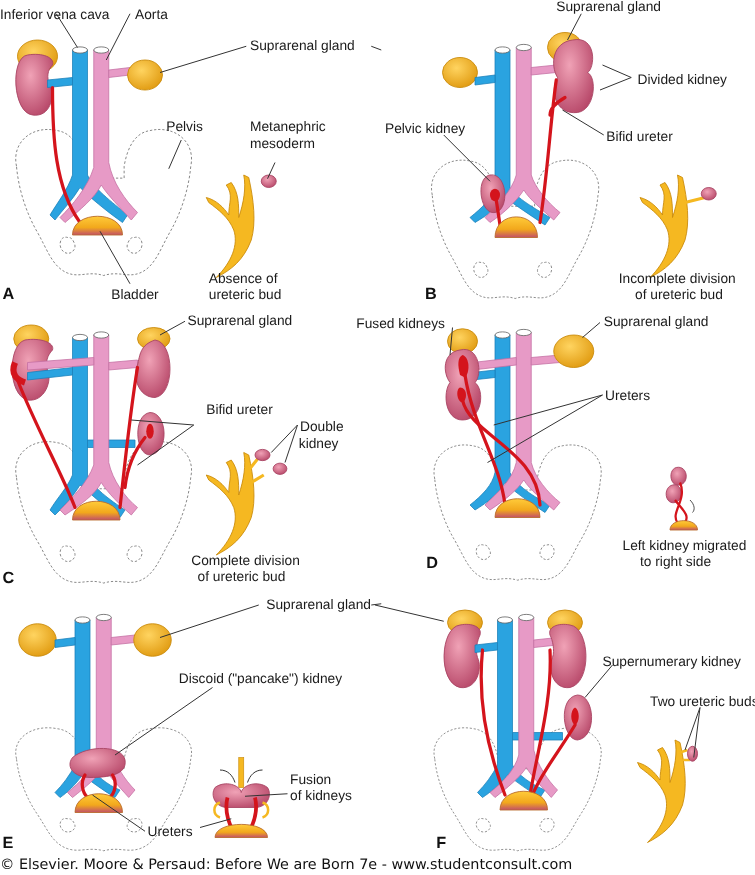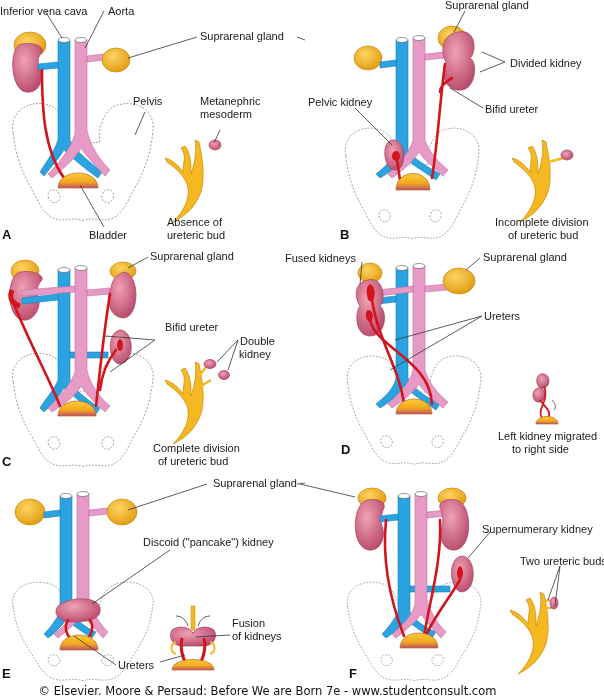--- a/index.html
+++ b/index.html
@@ -7,21 +7,21 @@
   svg#fig { position: absolute; left: 0; top: 0; width: 604px; height: 700px; }
   .lbl { font-family: "Liberation Sans", sans-serif; font-size: 11px; fill: #1a1a1a; }
   .panel-letter { font-family: "Liberation Sans", sans-serif; font-size: 13px; font-weight: bold; fill: #111; }
   .leader { stroke: #333; stroke-width: 0.8; fill: none; }
   .pelvis { fill: none; stroke: #777; stroke-width: 0.8; stroke-dasharray: 2.2 1.8; }
   .ivc { fill: #2aa3e0; stroke: #1a7fb8; stroke-width: 0.6; }
   .aorta { fill: #e79ac6; stroke: #c36ea2; stroke-width: 0.6; }
   .ureter { fill: none; stroke: #d4141c; stroke-width: 2.6; stroke-linecap: round; }
   .bud { fill: #f5b821; stroke: #c98a0a; stroke-width: 0.7; }
   .vessel-end { fill: #ffffff; stroke: #555; stroke-width: 0.6; }
-  .footer { position: absolute; left: 0; width: 535px; top: 684px; text-align: center; font-family: "DejaVu Sans", sans-serif; font-size: 11.5px; color: #111; }
+  .footer { position: absolute; left: 0; width: 535px; top: 684px; text-align: left; font-family: "DejaVu Sans", sans-serif; font-size: 11.5px; color: #111; }
 </style>
 </head>
 <body>
 
 <svg id="fig" viewBox="0 0 604 700">
   <defs>
 
     <path id="pelvisShape" d="M10,40 C5,20 25,5 50,10 C65,12 72,25 75,40 L75,50 L115,50 L115,40 C118,25 125,12 140,10 C165,5 185,20 180,40 C178,60 170,80 160,95 C150,110 145,125 130,130 C118,134 110,128 95,132 C80,128 72,134 60,130 C45,125 40,110 30,95 C20,80 12,60 10,40 Z"></path>
     <path id="pelvisHoleL" d="M60,100 C52,98 50,108 56,112 C62,116 70,110 66,104 C64,100 62,100 60,100 Z"></path>
     <path id="pelvisHoleR" d="M125,100 C133,98 135,108 129,112 C123,116 115,110 119,104 C121,100 123,100 125,100 Z"></path>

